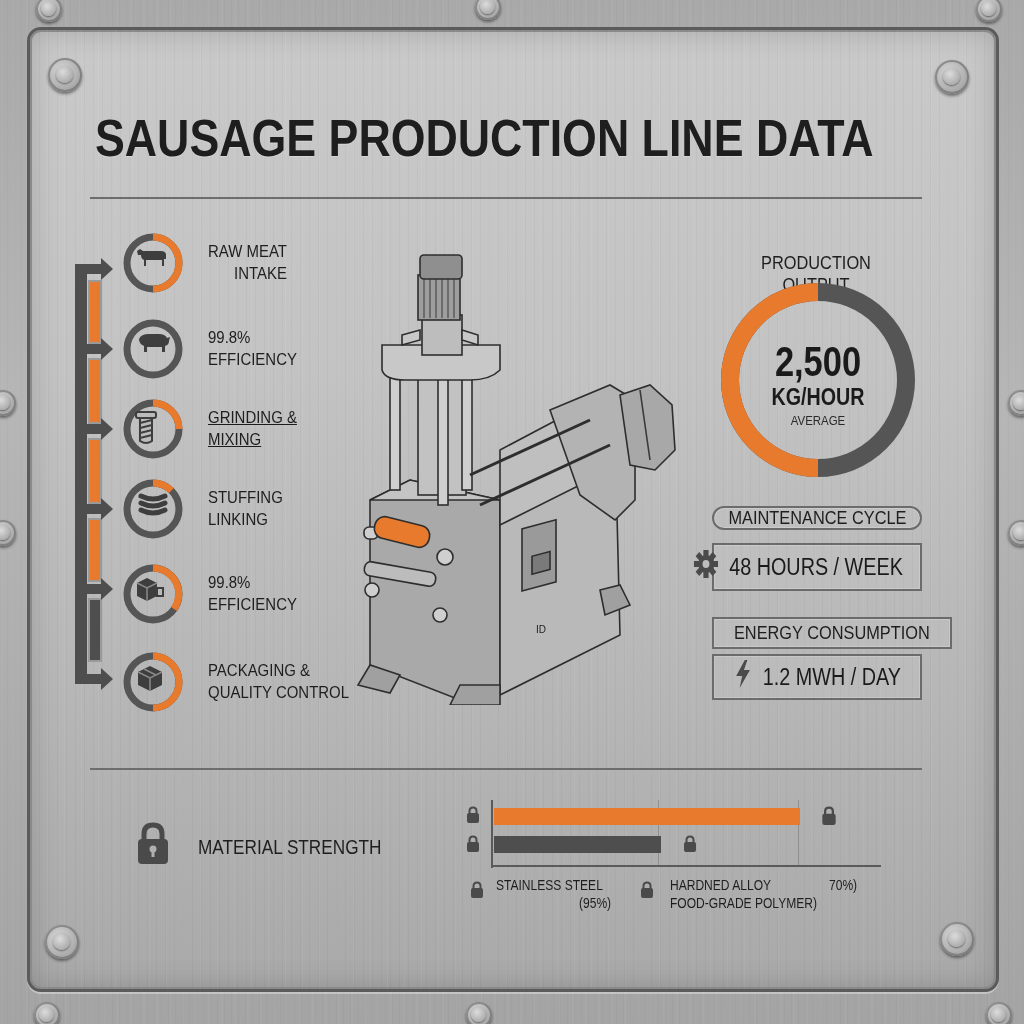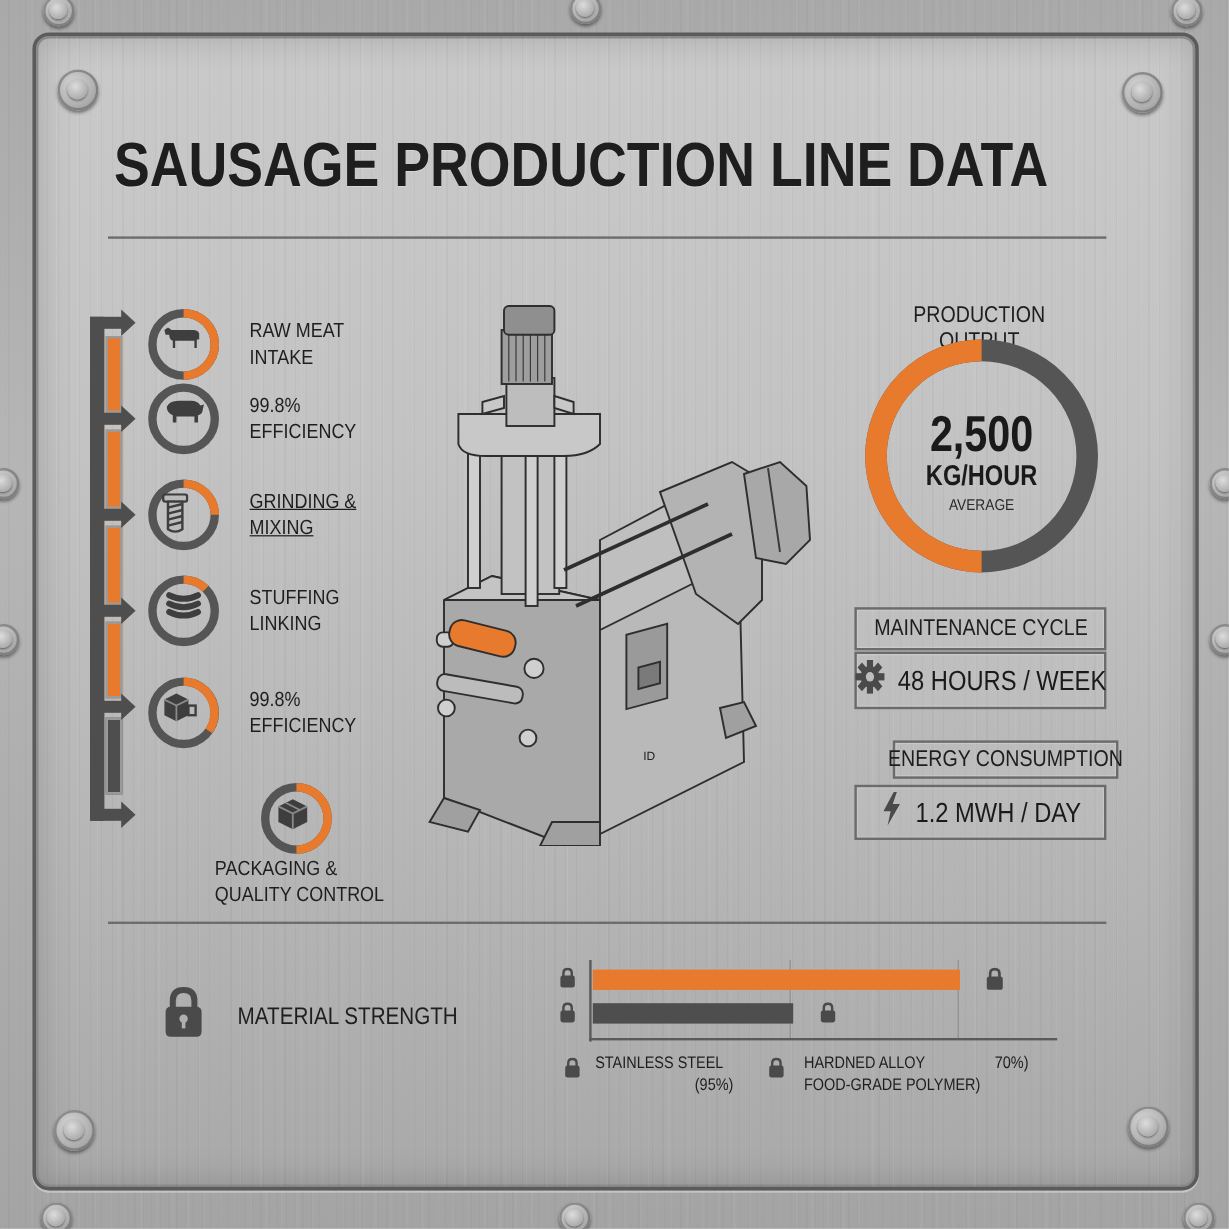--- a/index.html
+++ b/index.html
@@ -145,21 +145,21 @@
   <div class="flow-seg" style="top:518px;height:64px;background:#e87a2e;"></div>
   <div class="flow-seg" style="top:598px;height:64px;background:#4e4e4e;"></div>
 
   <div class="flow-arrow" style="top:264px;"></div>
   <div class="flow-arrow" style="top:344px;"></div>
   <div class="flow-arrow" style="top:424px;"></div>
   <div class="flow-arrow" style="top:504px;"></div>
   <div class="flow-arrow" style="top:584px;"></div>
   <div class="flow-arrow" style="top:674px;"></div>
 
-  <div class="step" style="top:256px;">
+  <div class="step" style="top:232px;text-align:right;">
     <div class="step-ring">
       <svg width="62" height="62" viewBox="0 0 62 62">
           <circle cx="31" cy="31" r="26" fill="none" stroke="#555" stroke-width="7"></circle>
           <path d="M31 5 A26 26 0 0 1 31 57" fill="none" stroke="#e87a2e" stroke-width="7"></path>
         </svg>
       <div class="step-icon">
         <svg width="34" height="22" viewBox="0 0 34 22">
             <path d="M2 6 L5 4 L8 6 L26 6 Q30 6 31 9 L31 14 L29 14 L29 21 L27 21 L27 15 L11 15 L11 21 L9 21 L9 15 Q6 14 6 10 L3 10 Z" fill="#3e3e3e"></path>
           </svg>
       </div>
@@ -240,21 +240,21 @@
             <rect x="22" y="12" width="6" height="8" fill="none" stroke="#3e3e3e" stroke-width="2"></rect>
           </svg>
       </div>
     </div>
     <div class="step-label">
         <div>99.8%</div>
         <div>EFFICIENCY</div>
       </div>
   </div>
 
-  <div class="step" style="top:651px;flex-direction:column;">
+  <div class="step" style="top:651px;">
     <div class="step-ring">
       <svg width="62" height="62" viewBox="0 0 62 62">
           <circle cx="31" cy="31" r="26" fill="none" stroke="#555" stroke-width="7"></circle>
           <path d="M31 5 A26 26 0 0 1 31 57" fill="none" stroke="#e87a2e" stroke-width="7"></path>
         </svg>
       <div class="step-icon">
         <svg width="30" height="28" viewBox="0 0 30 28">
             <path d="M3 8 L15 2 L27 8 L27 21 L15 27 L3 21 Z" fill="#3e3e3e"></path>
             <path d="M3 8 L15 14 L27 8 M15 14 L15 27 M9 5 L21 11" stroke="#8a8a8a" stroke-width="1.5" fill="none"></path>
           </svg>
@@ -329,24 +329,24 @@
 <div class="donut">
   <svg width="200" height="200" viewBox="0 0 200 200">
     <circle cx="100" cy="100" r="88" fill="none" stroke="#555" stroke-width="18"></circle>
     <path d="M100 12 A88 88 0 0 0 100 188" fill="none" stroke="#e87a2e" stroke-width="18"></path>
   </svg>
 </div>
 <div class="donut-value">2,500</div>
 <div class="donut-unit">KG/HOUR</div>
 <div class="donut-sub">AVERAGE</div>
 
-<div class="box" style="left:712px;top:506px;width:210px;height:36px;">
+<div class="box" style="left:712px;top:506px;width:210px;height:24px;border-radius:13px;">
   <span class="box-label">MAINTENANCE CYCLE</span>
 </div>
-<div class="box" style="left:712px;top:543px;width:210px;height:48px;">
+<div class="box" style="left:712px;top:543px;width:210px;height:48px;justify-content:flex-end;">
   <span class="box-value">
     <span>
       <svg width="30" height="30" viewBox="0 0 30 30">
           <g fill="#4a4a4a">
             <circle cx="15" cy="15" r="9"></circle>
             <rect x="12" y="1" width="6" height="6"></rect>
             <rect x="12" y="23" width="6" height="6"></rect>
             <rect x="1" y="12" width="6" height="6"></rect>
             <rect x="23" y="12" width="6" height="6"></rect>
             <rect x="12" y="1" width="6" height="6" transform="rotate(45 15 15)"></rect>
@@ -354,21 +354,21 @@
             <rect x="1" y="12" width="6" height="6" transform="rotate(45 15 15)"></rect>
             <rect x="23" y="12" width="6" height="6" transform="rotate(45 15 15)"></rect>
           </g>
           <circle cx="15" cy="15" r="4" fill="#bdbdbd"></circle>
         </svg>
     </span>
     <span>48 HOURS / WEEK</span>
   </span>
 </div>
 
-<div class="box" style="left:712px;top:617px;width:188px;height:32px;margin-left:32px;">
+<div class="box" style="left:712px;top:617px;width:240px;height:32px;">
   <span class="box-label">ENERGY CONSUMPTION</span>
 </div>
 <div class="box" style="left:712px;top:654px;width:210px;height:46px;">
   <span class="box-value">
     <span>
       <svg width="22" height="30" viewBox="0 0 22 30">
           <path d="M13 1 L3 17 L10 17 L7 29 L19 11 L12 11 L16 1 Z" fill="#4a4a4a"></path>
         </svg>
     </span>
     <span>1.2 MWH / DAY</span>

